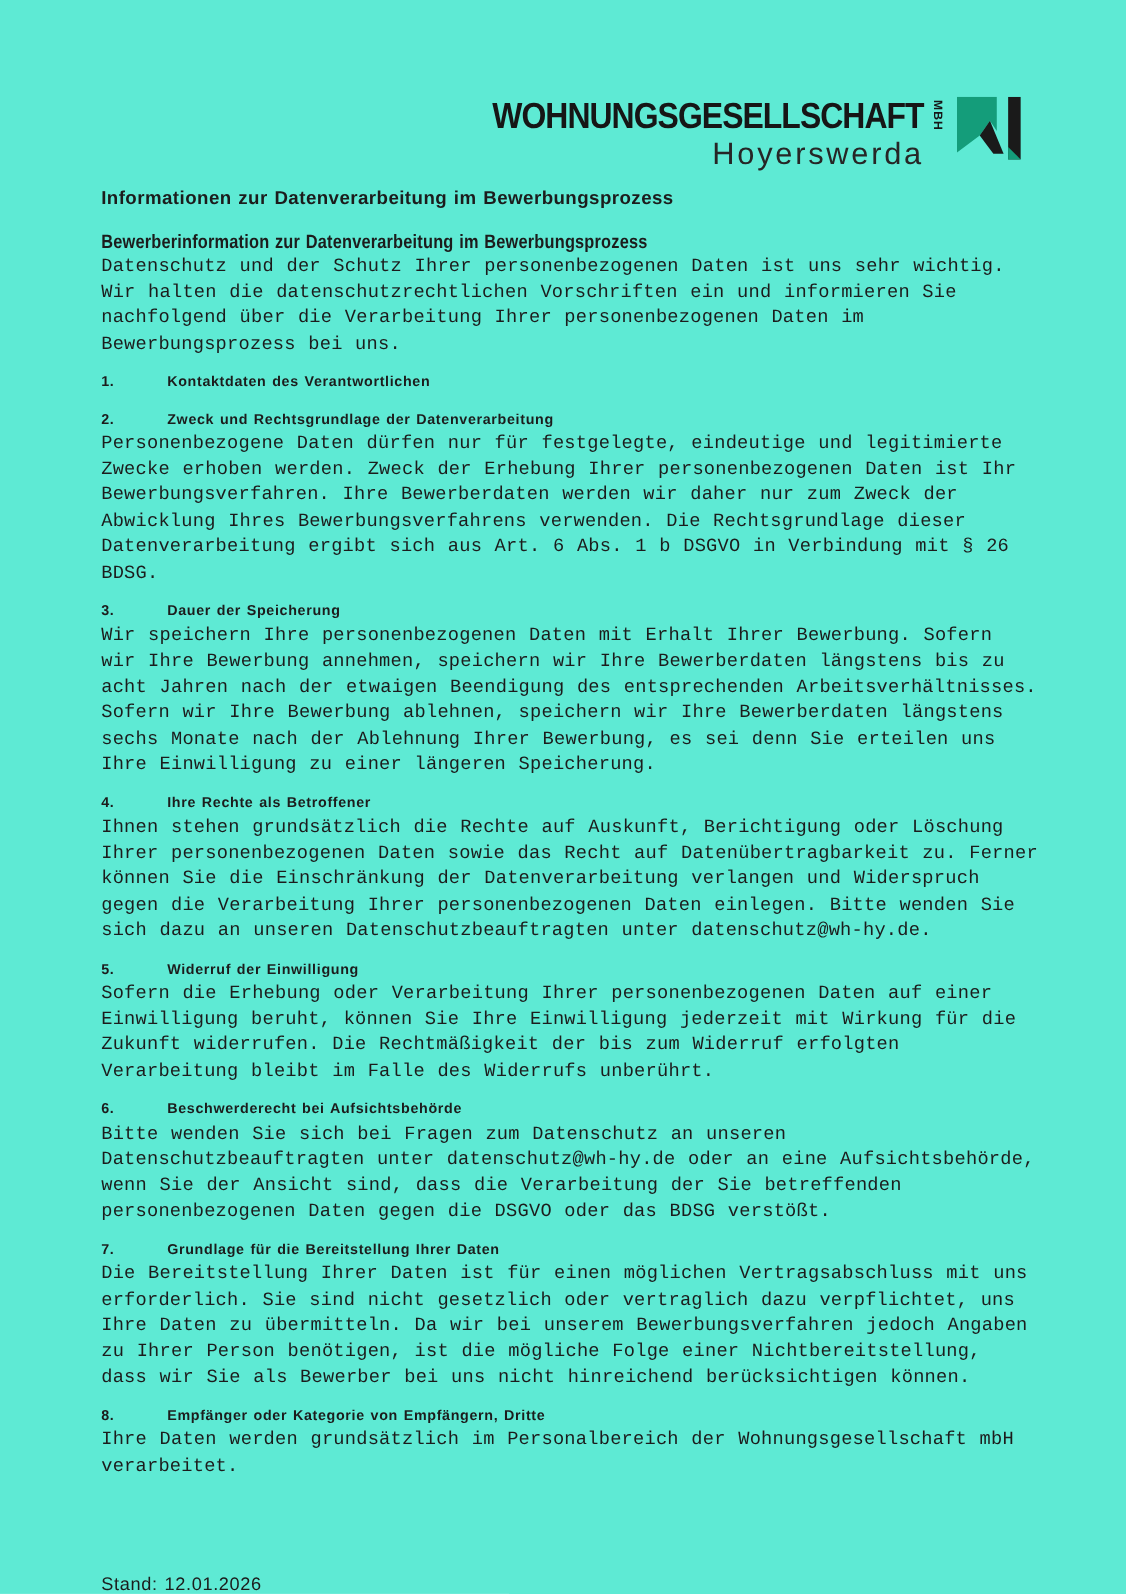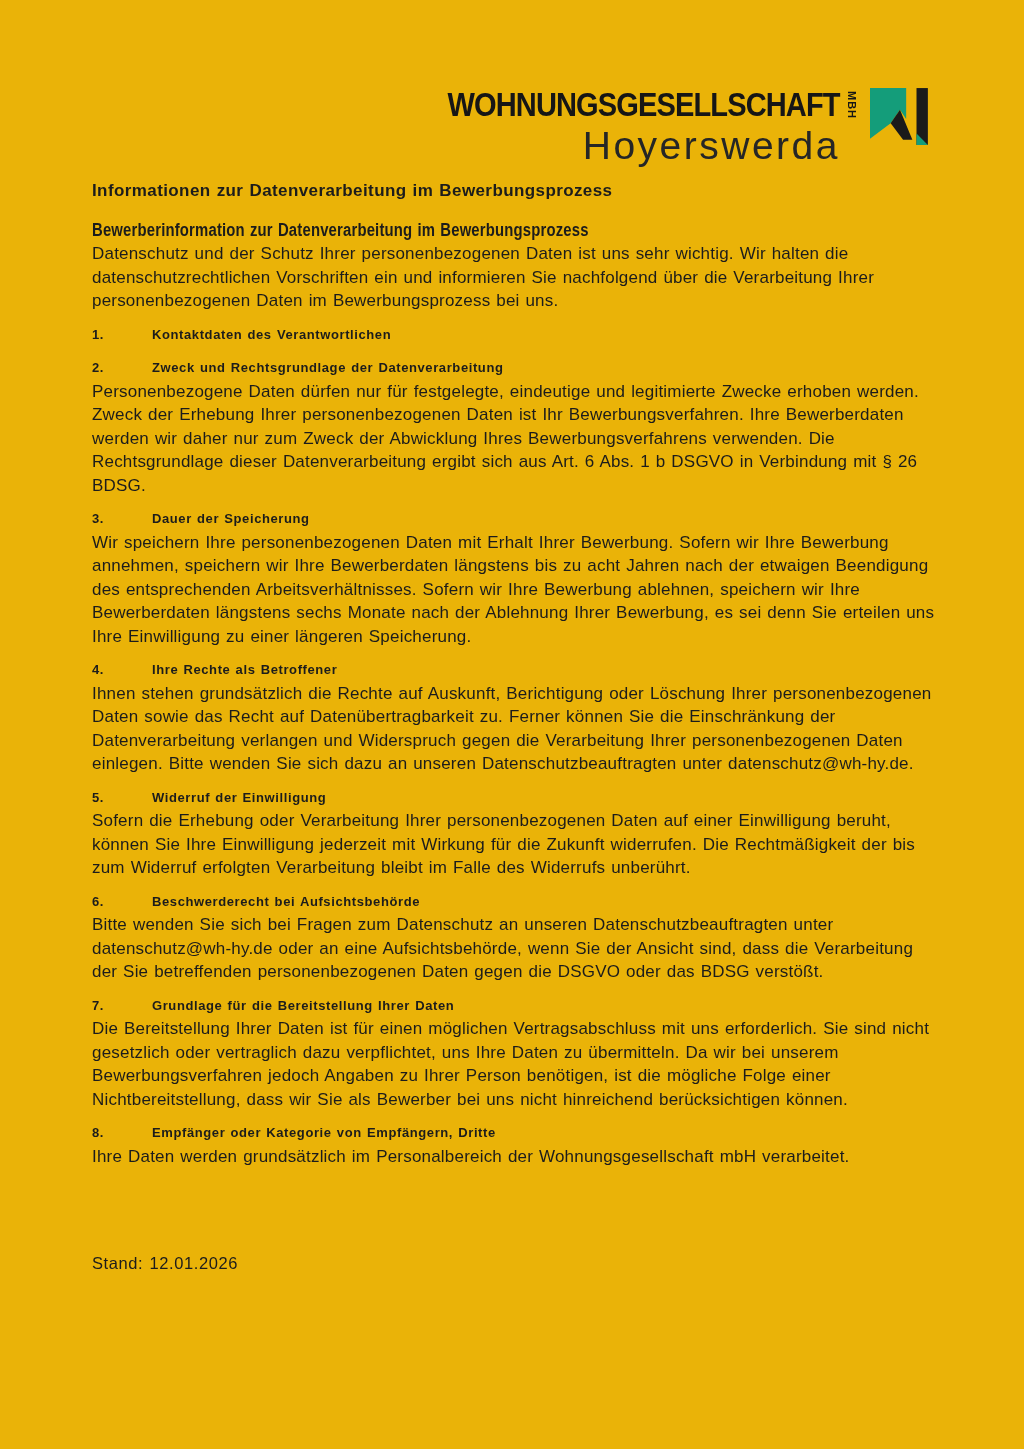--- a/index.html
+++ b/index.html
@@ -2,21 +2,21 @@
 <html lang="de"><head>
 <meta charset="utf-8">
 <title>Informationen zur Datenverarbeitung im Bewerbungsprozess</title>
 <style>
   html, body { margin: 0; padding: 0; background: #ffffff; }
   .page {
     position: relative;
     width: 1024px;
     height: 1449px;
     margin: 0 auto;
-    background: #eab308;
+    background: #5eead4;
     overflow: hidden;
     font-family: "Liberation Sans", "DejaVu Sans", sans-serif;
     color: #1c1c1c;
   }
 
   
   .logo-row {
     display: flex;
     justify-content: flex-end;
     align-items: flex-start;
@@ -28,21 +28,21 @@
     font-size: 33px;
     font-weight: bold;
     letter-spacing: -1px;
     transform: scaleX(0.88);
     transform-origin: 100% 50%;
     color: #161616;
     white-space: nowrap;
   }
   .wm-sub {
     margin-top: 5px;
-    font-size: 39px;
+    font-size: 28px;
     font-weight: 400;
     letter-spacing: 2.5px;
     color: #262626;
     white-space: nowrap;
   }
   .mbh-wrap { position: relative; width: 15px; height: 42px; margin-left: 3px; }
   .mbh {
     position: absolute;
     left: 15px; top: 3px;
     transform: rotate(90deg);
@@ -71,21 +71,21 @@
     letter-spacing: 0.4px;
   }
   .intro-heading {
     margin: 16px 0 0 0;
     font-size: 17.5px;
     font-weight: bold;
     transform: scaleX(0.85);
     transform-origin: 0 50%;
     white-space: nowrap;
   }
-  .paragraph { margin: 0; }
+  .paragraph { margin: 0; font-family: Liberation Mono, monospace; }
   .sec { margin-top: 10px; }
   .sec-h { margin: 0; font-size: 13px; font-weight: bold; letter-spacing: 0.6px; }
   .sec-num { display: inline-block; width: 60px; }
   .stand { margin-top: 84px; font-size: 16.5px; letter-spacing: 0.6px; }
 </style>
 </head>
 <body>
 
 <div class="page">
 

